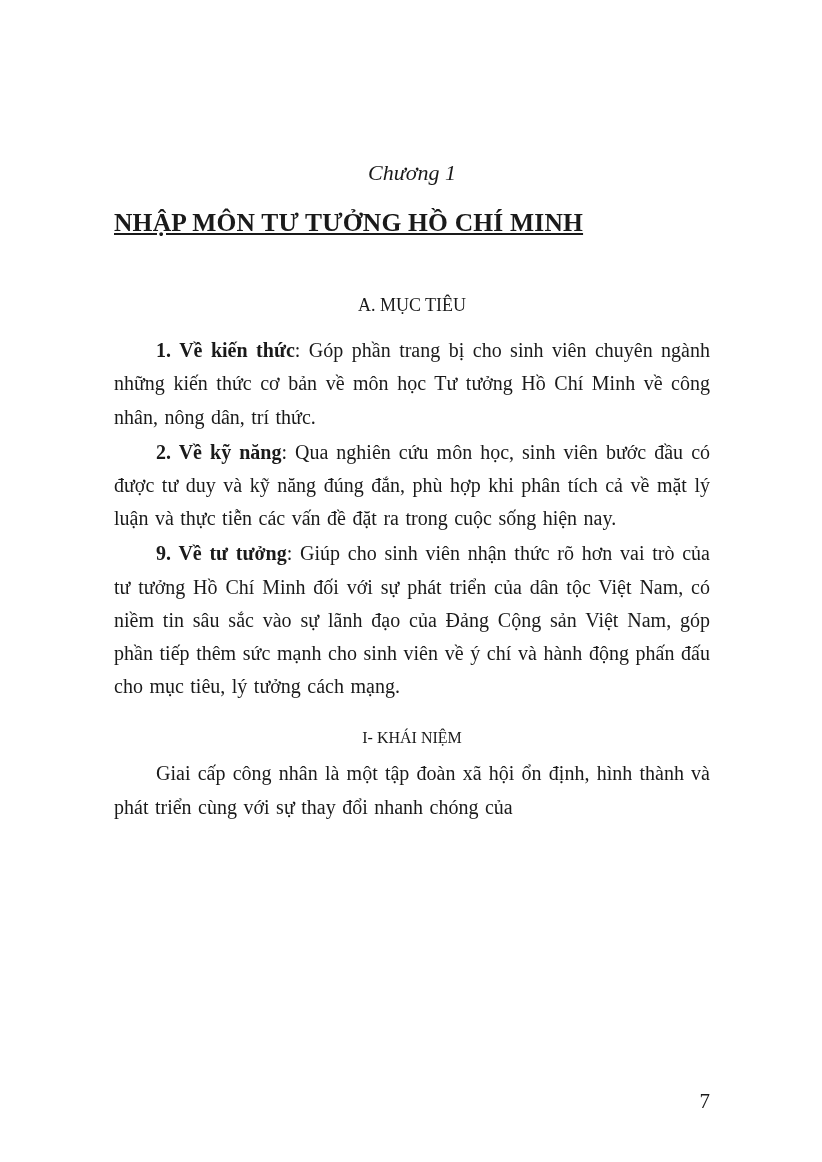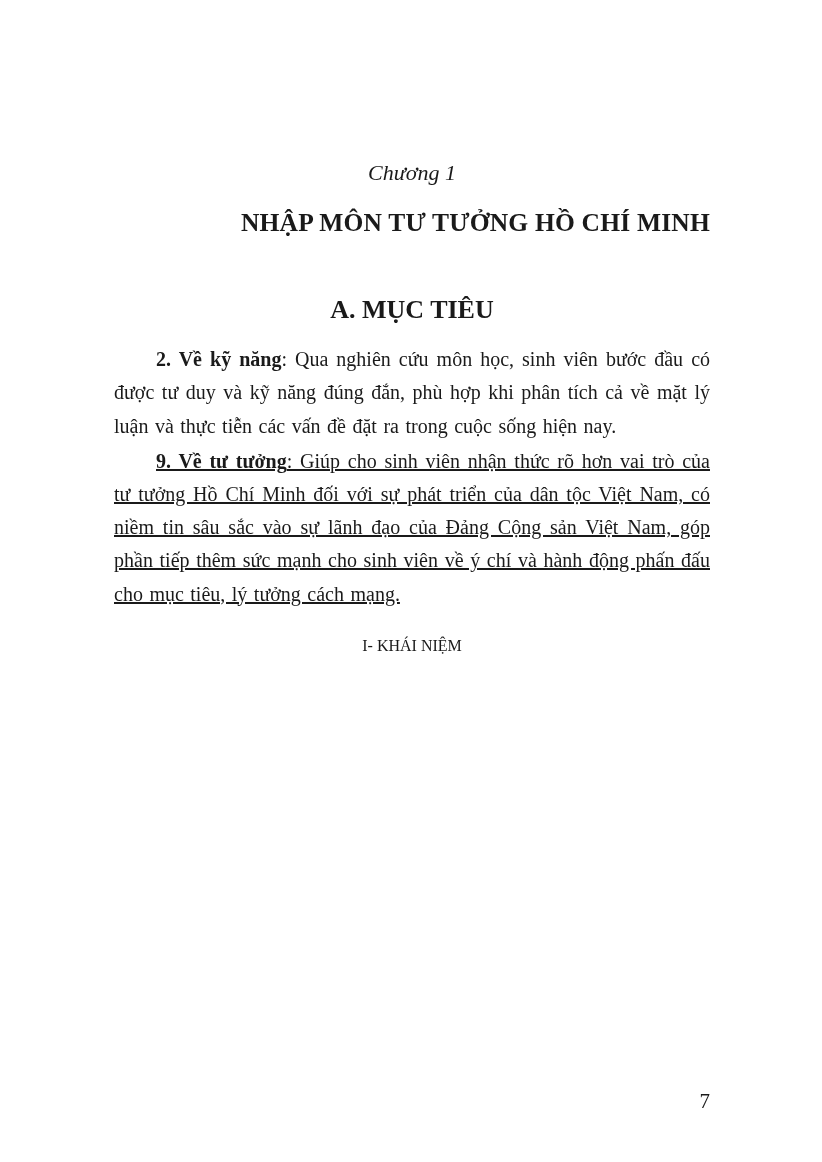--- a/index.html
+++ b/index.html
@@ -21,48 +21,49 @@
     box-sizing: border-box;
     padding: 160px 112px 0 114px;
   }
   .chapter-label {
     text-align: center;
     font-style: italic;
     font-size: 22px;
     margin: 0 0 16px 0;
   }
   .chapter-title {
-    text-align: right;
+    text-align: left;
     font-weight: bold;
     font-size: 25.5px;
     line-height: 1.62;
     letter-spacing: 0.2px;
     margin: 0 0 0 0;
+    text-decoration: underline;
   }
   .section-heading {
     text-align: center;
-    font-weight: bold;
-    font-size: 26px;
+    font-weight: normal;
+    font-size: 18px;
     margin: 52px 0 18px 0;
   }
   .section-subheading {
     text-align: center;
     font-weight: normal;
     font-size: 16px;
     margin: 26px 0 10px 0;
   }
   .para {
     font-size: 20px;
     line-height: 1.66;
     text-align: justify;
     text-indent: 42px;
     margin: 0 0 0 0;
     word-spacing: 1.5px;
   }
-  .para + .para { margin-top: 2px; text-decoration: underline; }
+  .para + .para { margin-top: 2px; }
   .para .lead { font-weight: bold; }
   .topic-heading {
     font-size: 20.5px;
     font-weight: bold;
     line-height: 1.8;
     text-align: justify;
     text-indent: 42px;
     margin: 14px 0 8px 0;
   }
   .page-number {
@@ -76,25 +77,27 @@
 <body>
 
 <div class="page">
 
   <p class="chapter-label">Chương 1</p>
 
   <h1 class="chapter-title"><span>NHẬP MÔN TƯ TƯỞNG HỒ CHÍ MINH</span><br></h1>
 
   <h2 class="section-heading">A. MỤC TIÊU</h2>
 
+  <p class="para"><span class="lead">1. Về kiến thức</span><span>: Góp phần trang bị cho sinh viên chuyên ngành những kiến thức cơ bản về môn học Tư tưởng Hồ Chí Minh về công nhân, nông dân, trí thức.</span></p>
 
   <p class="para"><span class="lead">2. Về kỹ năng</span><span>: Qua nghiên cứu môn học, sinh viên bước đầu có được tư duy và kỹ năng đúng đắn, phù hợp khi phân tích cả về mặt lý luận và thực tiễn các vấn đề đặt ra trong cuộc sống hiện nay.</span></p>
 
   <p class="para"><span class="lead">9. Về tư tưởng</span><span>: Giúp cho sinh viên nhận thức rõ hơn vai trò của tư tưởng Hồ Chí Minh đối với sự phát triển của dân tộc Việt Nam, có niềm tin sâu sắc vào sự lãnh đạo của Đảng Cộng sản Việt Nam, góp phần tiếp thêm sức mạnh cho sinh viên về ý chí và hành động phấn đấu cho mục tiêu, lý tưởng cách mạng.</span></p>
 
 
   <h3 class="section-subheading">I- KHÁI NIỆM</h3>
 
 
+  <p class="para">Giai cấp công nhân là một tập đoàn xã hội ổn định, hình thành và phát triển cùng với sự thay đổi nhanh chóng của</p>
 
   <div class="page-number">7</div>
 
 </div>
 
 </body></html>

